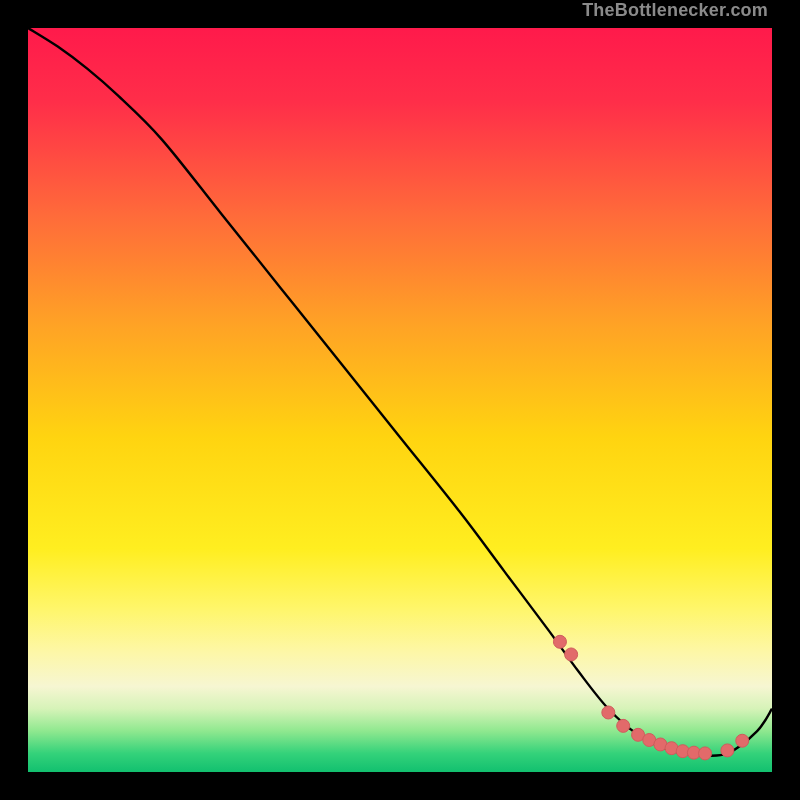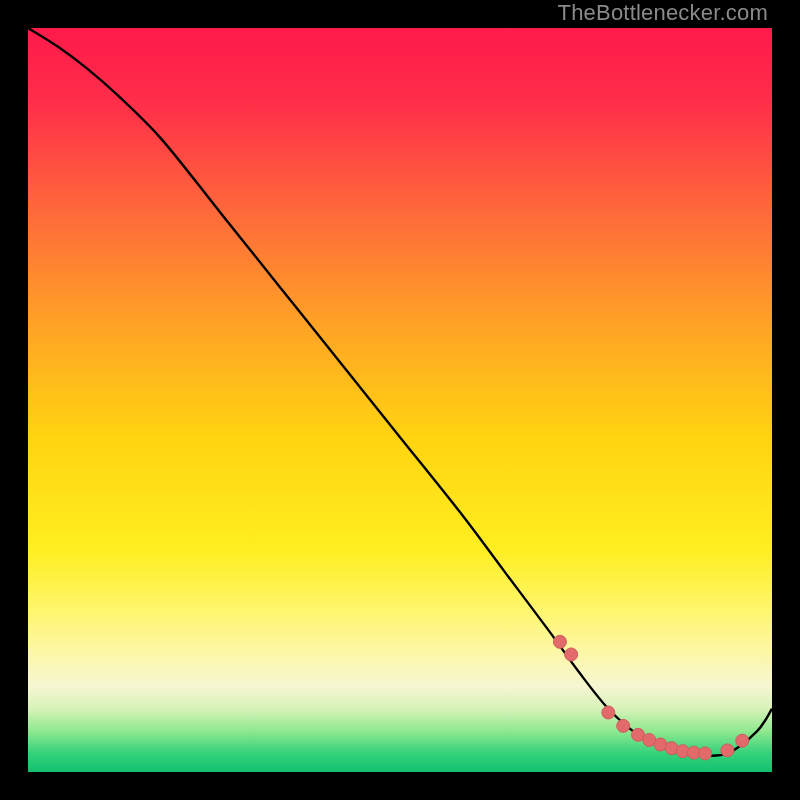--- a/index.html
+++ b/index.html
@@ -24,22 +24,22 @@
     left: 0;
     top: 0;
     width: 744px;
     height: 744px;
   }
   .attribution {
     position: absolute;
     top: 0;
     right: 32px;
     color: #8a8a8a;
-    font-size: 22px;
-    font-weight: 400;
+    font-size: 18px;
+    font-weight: 700;
     letter-spacing: 0.2px;
   }
   svg { display: block; }
 </style>
 </head>
 <body>
 
 <div class="attribution">TheBottlenecker.com</div>
 
 <div class="frame">

